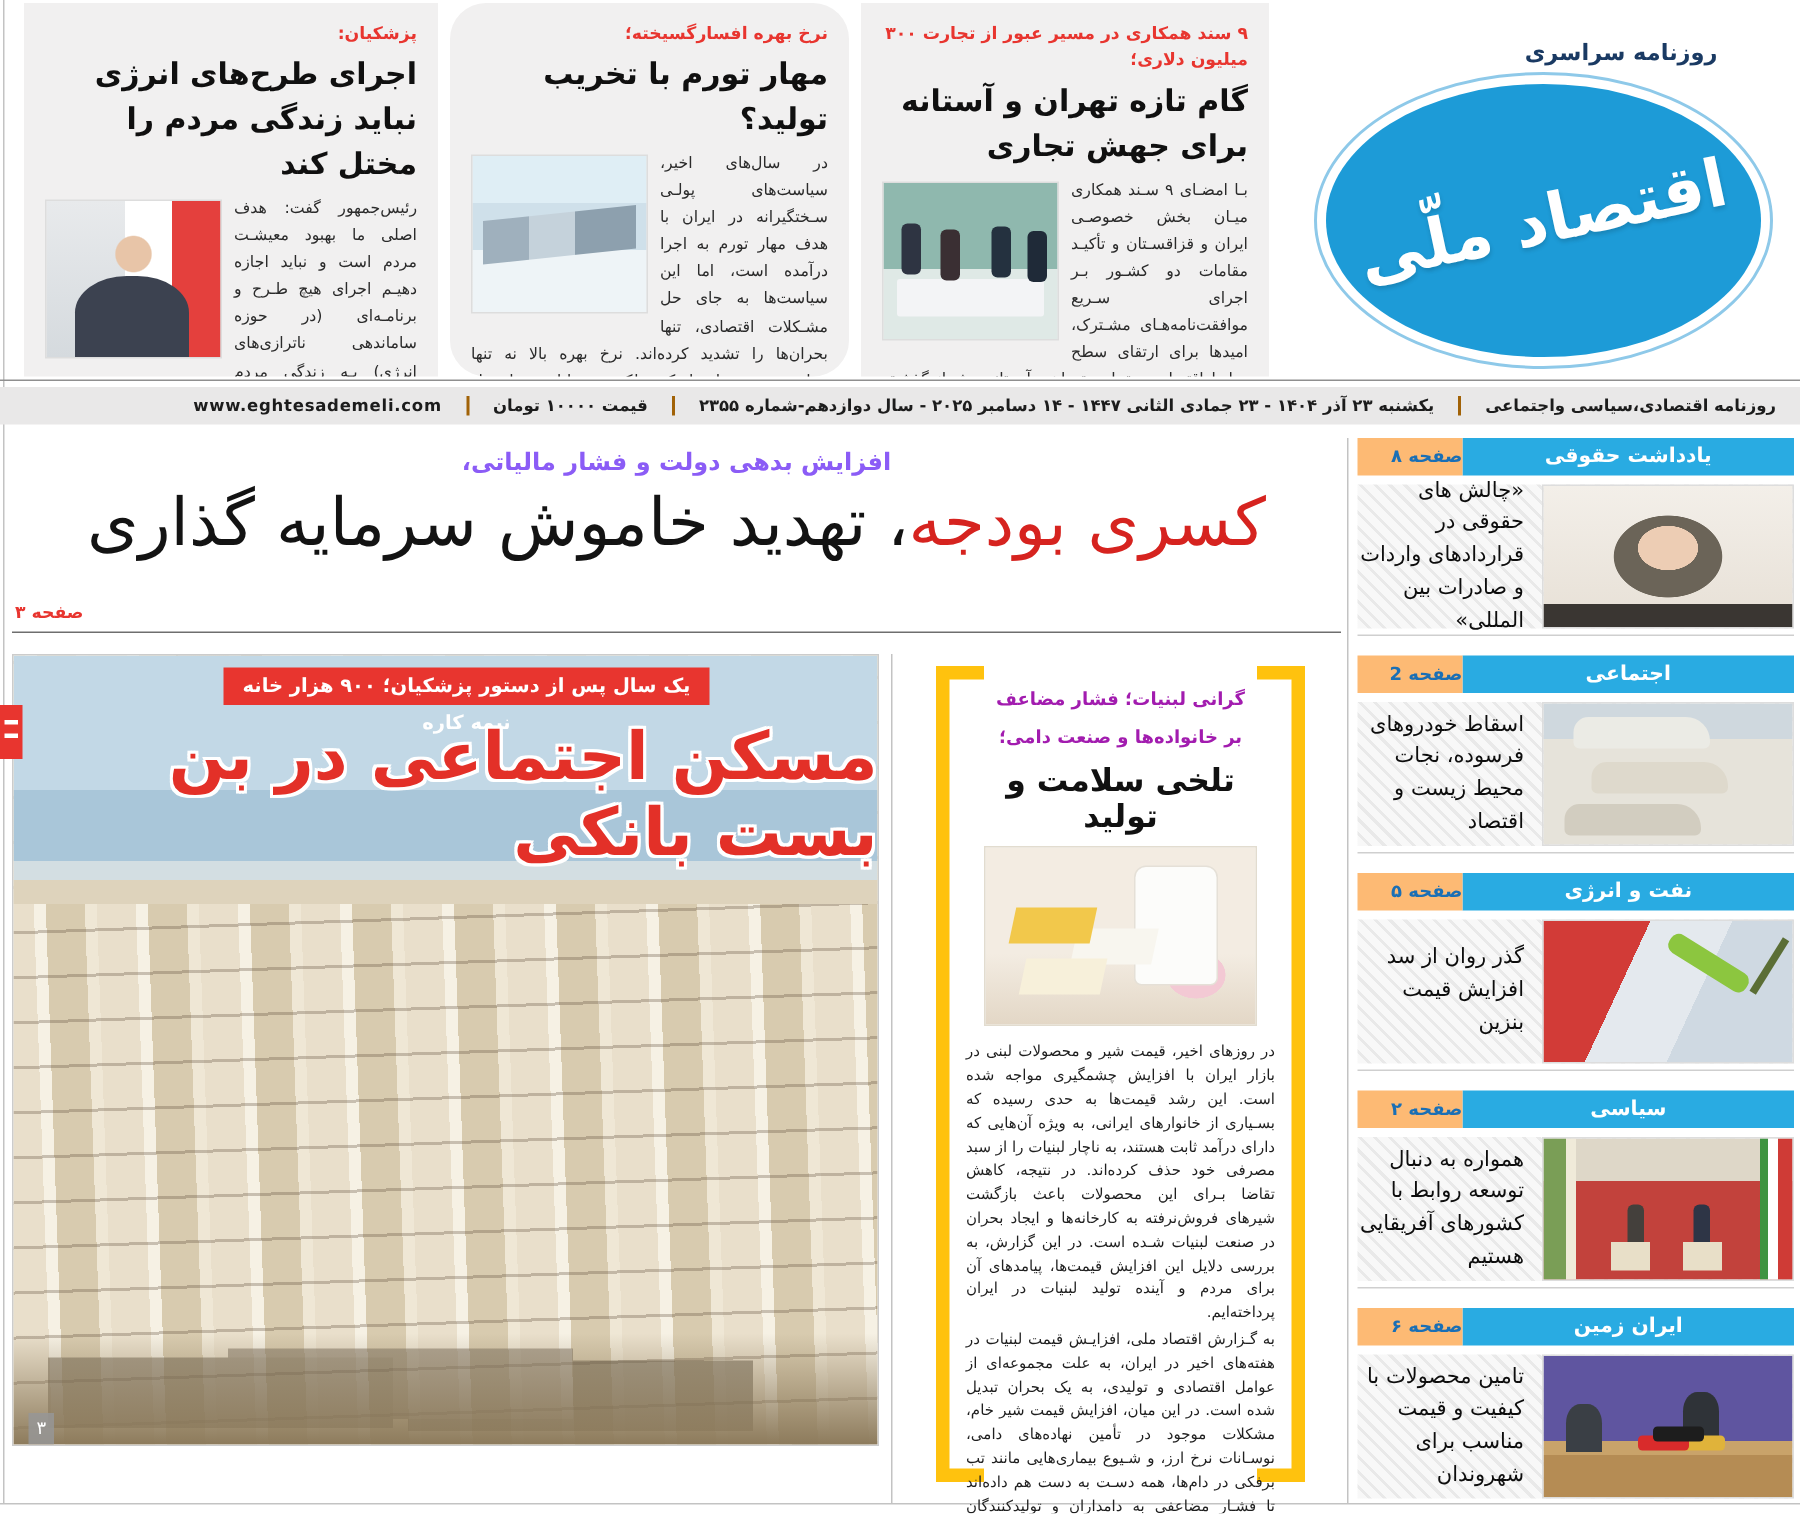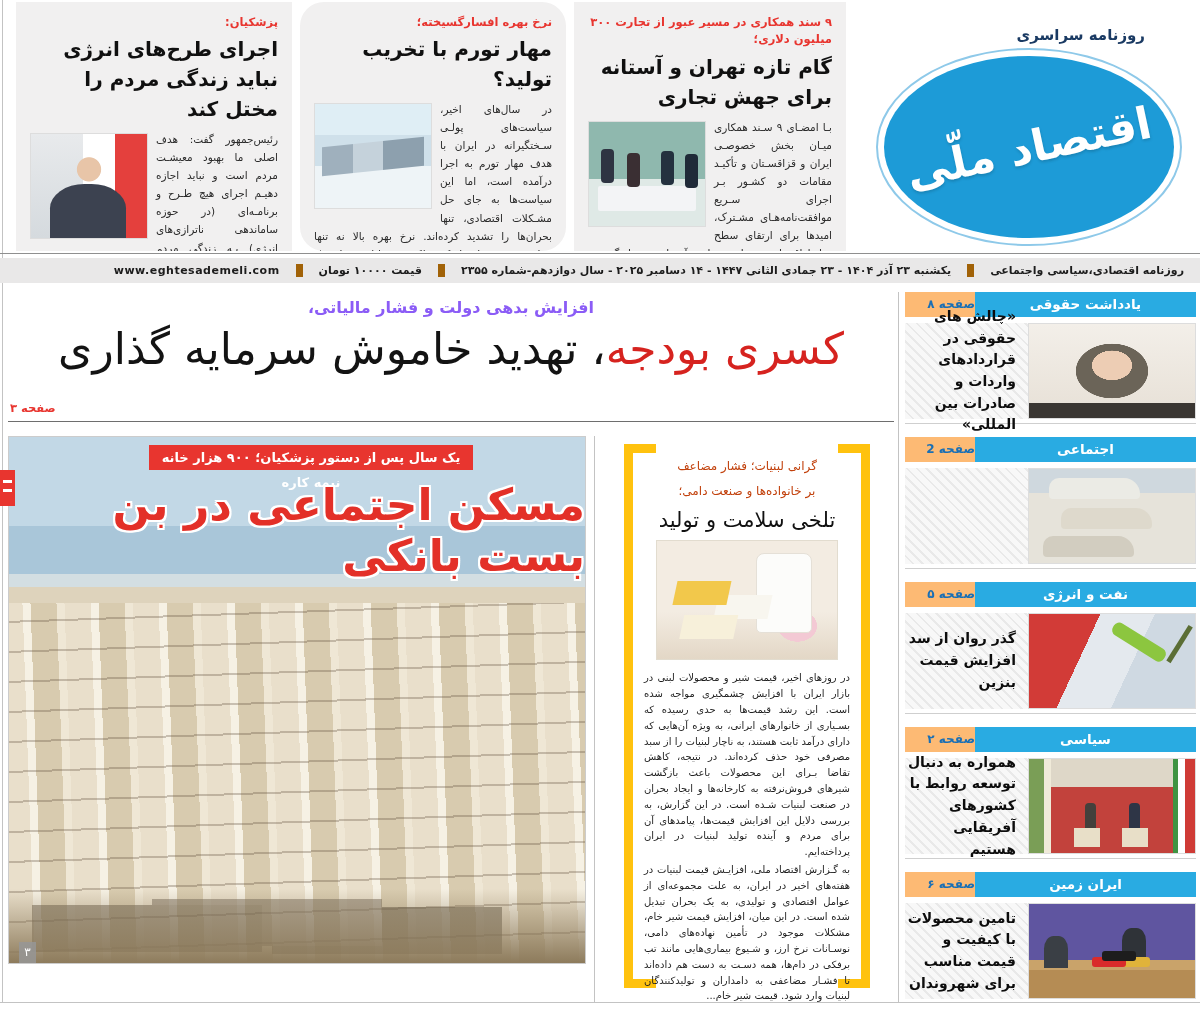--- a/index.html
+++ b/index.html
@@ -27,21 +27,21 @@
 
   
   .masthead { position:absolute; left:860px; top:0; width:340px; height:192px; }
   .tagline { position:absolute; top:26px; right:55px; color:#1a3a63; font-size:15px; font-weight:bold; }
   .logo-ring { position:absolute; top:48px; right:18px; width:306px; height:198px; border:2px solid #8ec9e9; border-radius:50%; background:#fff; }
   .logo-ellipse { position:absolute; inset:6px; background:#1d9bd7; border-radius:50%; display:flex; align-items:center; justify-content:center; }
   .logo-text { color:#fff; font-weight:bold; font-size:44px; transform:rotate(-12deg); letter-spacing:2px; text-shadow:0 2px 3px rgba(0,0,0,.15); }
 
   
   .dateband { position:absolute; left:0; top:258px; width:1200px; height:25px; background:#e9e8e8; display:flex; align-items:center; font-size:11px; color:#1c1c1c; font-weight:bold; }
-  .dateband .cell { padding:0 16px; border-left:7px solid #a16207; white-space:nowrap; }
+  .dateband .cell { padding:0 16px; border-left:2px solid #a16207; white-space:nowrap; }
   .dateband .cell:last-child { border-left:none; }
   .cell-web { direction:ltr; font-weight:bold; letter-spacing:.5px; }
 
   
   .lead { position:absolute; left:8px; top:292px; width:886px; height:130px; border-bottom:1px solid #6e6e6e; }
   .lead-kicker { text-align:center; color:#8b5cf6; font-size:16px; font-weight:bold; margin-top:6px; }
   .lead-headline { text-align:center; font-size:44px; font-weight:normal; color:#131313; line-height:1.35; margin-top:2px; }
   .lead-headline .red { color:#d6231f; }
   .lead-pageref { position:absolute; left:2px; bottom:6px; color:#e8352f; font-size:11.5px; font-weight:bold; }
 
@@ -67,42 +67,42 @@
       color:#fff; font-size:12px; text-align:center; line-height:21px; }
   .watermark-frag { position:absolute; left:0; top:470px; width:15px; height:36px; background:#e8352f; overflow:hidden; }
   .watermark-frag i { position:absolute; left:3px; top:10px; width:9px; height:3px; background:#fff; box-shadow:0 9px 0 #fff; }
 
   
   .dairy { position:absolute; left:600px; top:436px; width:294px; height:566px; }
   .bracket { position:absolute; top:8px; bottom:14px; width:32px; }
   .bracket.bl { left:24px;  border-left:9px solid #ffc20e; border-top:9px solid #ffc20e; border-bottom:9px solid #ffc20e; }
   .bracket.br { right:24px; border-right:9px solid #ffc20e; border-top:9px solid #ffc20e; border-bottom:9px solid #ffc20e; }
   .dairy-content { position:absolute; top:18px; left:44px; right:44px; text-align:center; }
-  .dairy-kicker { color:#c2410c; font-size:12px; font-weight:normal; line-height:2.1; }
-  .dairy-headline { color:#111; font-size:21px; font-weight:normal; margin:4px 0 8px; }
+  .dairy-kicker { color:#a21caf; font-size:12px; font-weight:bold; line-height:2.1; }
+  .dairy-headline { color:#111; font-size:21px; font-weight:bold; margin:4px 0 8px; }
   .ph-dairy { position:relative; width:182px; height:120px; margin:0 auto 10px; border:1px solid #e2dccf;
       background: radial-gradient(ellipse 18% 22% at 78% 72%, #f3c9d4 0 60%, rgba(0,0,0,0) 61%),
                   linear-gradient(180deg,#f3ece2 0 60%, #e3d7c6 100%); overflow:hidden; }
   .ph-dairy::before { content:""; position:absolute; right:14%; top:10%; width:30%; height:66%;
       background:#fcfcfa; border:1px solid #e5e0d7; border-radius:8px 8px 5px 5px; }
   .ph-dairy::after { content:""; position:absolute; left:10%; top:34%; width:30%; height:20%;
       background:#f2c84b; transform:skewX(-12deg); box-shadow:14px 34px 0 #f7f0da, 44px 14px 0 #f8f6ef; }
   .dairy-body { text-align:justify; font-size:10px; line-height:1.58; color:#1f1f1f; }
   .dairy-body + .dairy-body { margin-top:2px; }
 
   
   .sidebar { position:absolute; left:905px; top:292px; width:291px; }
   .si { height:132px; border-bottom:1px solid #cfcfcf; margin-bottom:13px; }
   .si:last-child { border-bottom:none; }
   .si-head { display:flex; height:25px; }
   .si-sec { flex:1; background:#29abe2; color:#fff; font-size:13.5px; font-weight:bold; text-align:center; line-height:25px; }
   .si-page { width:70px; background:#fdba74; color:#1a6fb5; font-size:12px; font-weight:bold; line-height:25px; }
   .si-body { display:flex; margin-top:6px; height:96px; gap:6px;
       background:repeating-linear-gradient(45deg,#f8f8f8 0 5px,#e9e9e9 5px 7px); }
-  .si-title { flex:1; align-self:center; font-size:14px; font-weight:bold; color:#0d0d0d; line-height:1.55; text-align:right; padding-right:6px; }
+  .si-title { flex:1; align-self:center; font-size:14px; font-weight:normal; color:#0d0d0d; line-height:1.55; text-align:right; padding-right:6px; }
   .si-photo { width:168px; height:96px; position:relative; overflow:hidden; border:1px solid #ddd; background:#eee; }
 
   
   .ph-signing { background:linear-gradient(180deg,#8fb8ae 0 55%, #dfe9e6 55% 100%); }
   .ph-signing::before { content:""; position:absolute; left:8%; bottom:14%; width:84%; height:24%; background:#f3f4f6; border-radius:2px; }
   .ph-signing::after { content:""; position:absolute; top:26%; left:10%; width:13px; height:34px; background:#2e3442; border-radius:4px;
       box-shadow:26px 4px 0 #3a2f33, 60px 2px 0 #24313f, 84px 5px 0 #1f2a38; }
   .ph-factory { background:linear-gradient(180deg,#dfeef5 0 30%, #cfe0ea 30% 60%, #eef4f7 60% 100%); }
   .ph-factory::before { content:""; position:absolute; left:6%; top:36%; width:88%; height:28%;
       background:linear-gradient(90deg,#9fb0bd 0 30%, #c5d2db 30% 60%, #8da0ae 60% 100%); transform:skewY(-6deg); }
@@ -239,20 +239,21 @@
       </div>
     </div>
 
     <div class="si">
       <div class="si-head">
         <span class="si-sec">اجتماعی</span>
         <span class="si-page">صفحه 2</span>
       </div>
       <div class="si-body">
         <span class="si-photo ph-cars"></span>
+        <span class="si-title">اسقاط خودروهای فرسوده، نجات محیط زیست و اقتصاد</span>
       </div>
     </div>
 
     <div class="si">
       <div class="si-head">
         <span class="si-sec">نفت و انرژی</span>
         <span class="si-page">صفحه ۵</span>
       </div>
       <div class="si-body">
         <span class="si-photo ph-fuel"></span>

